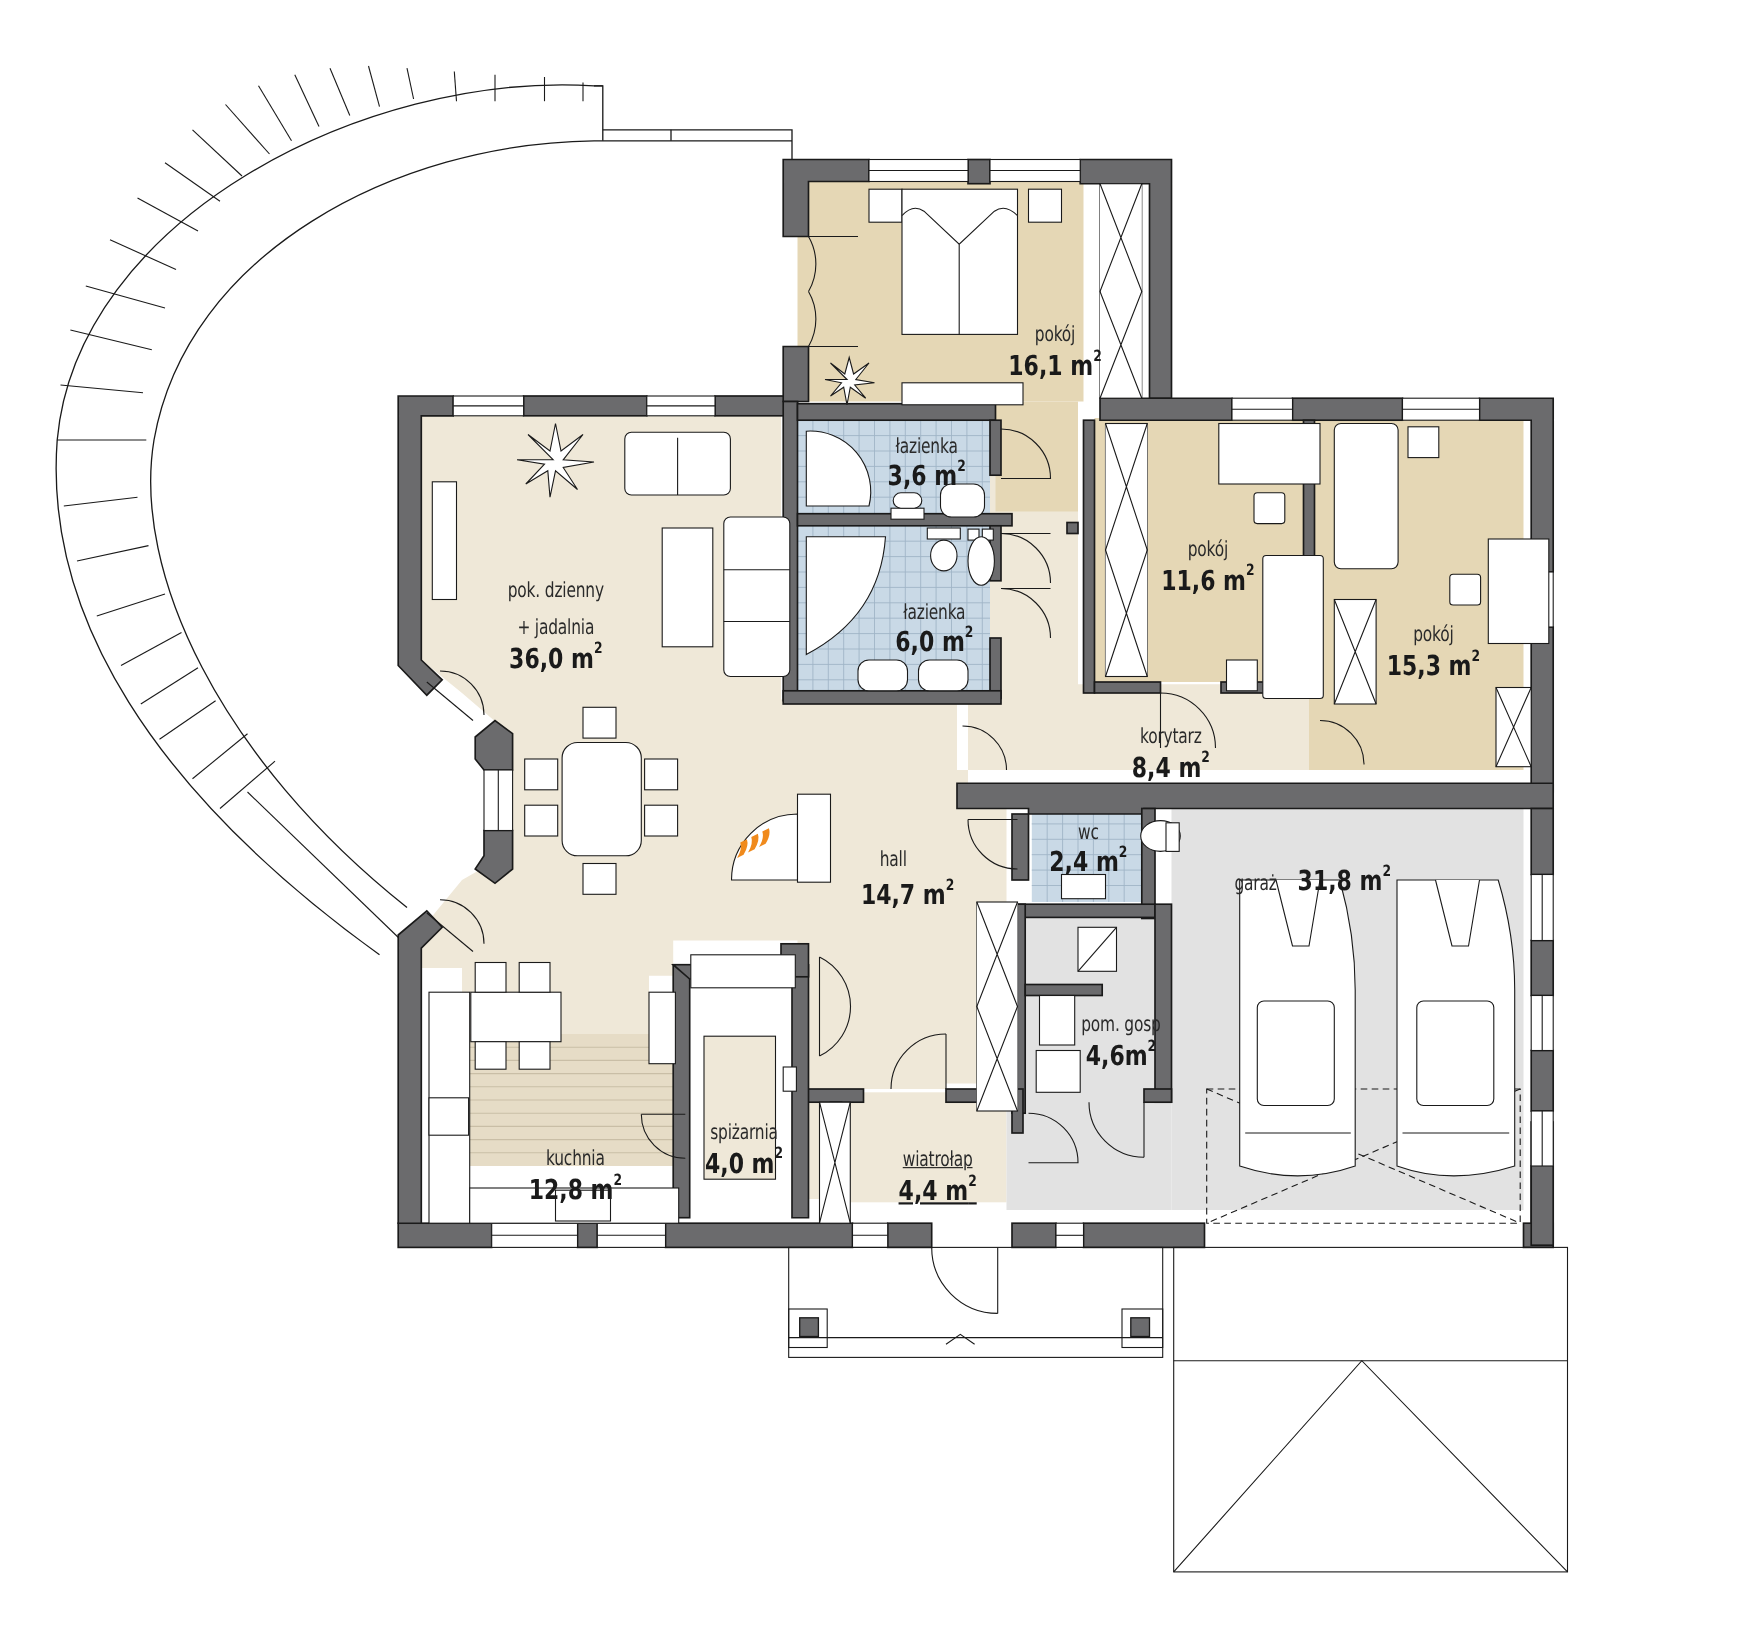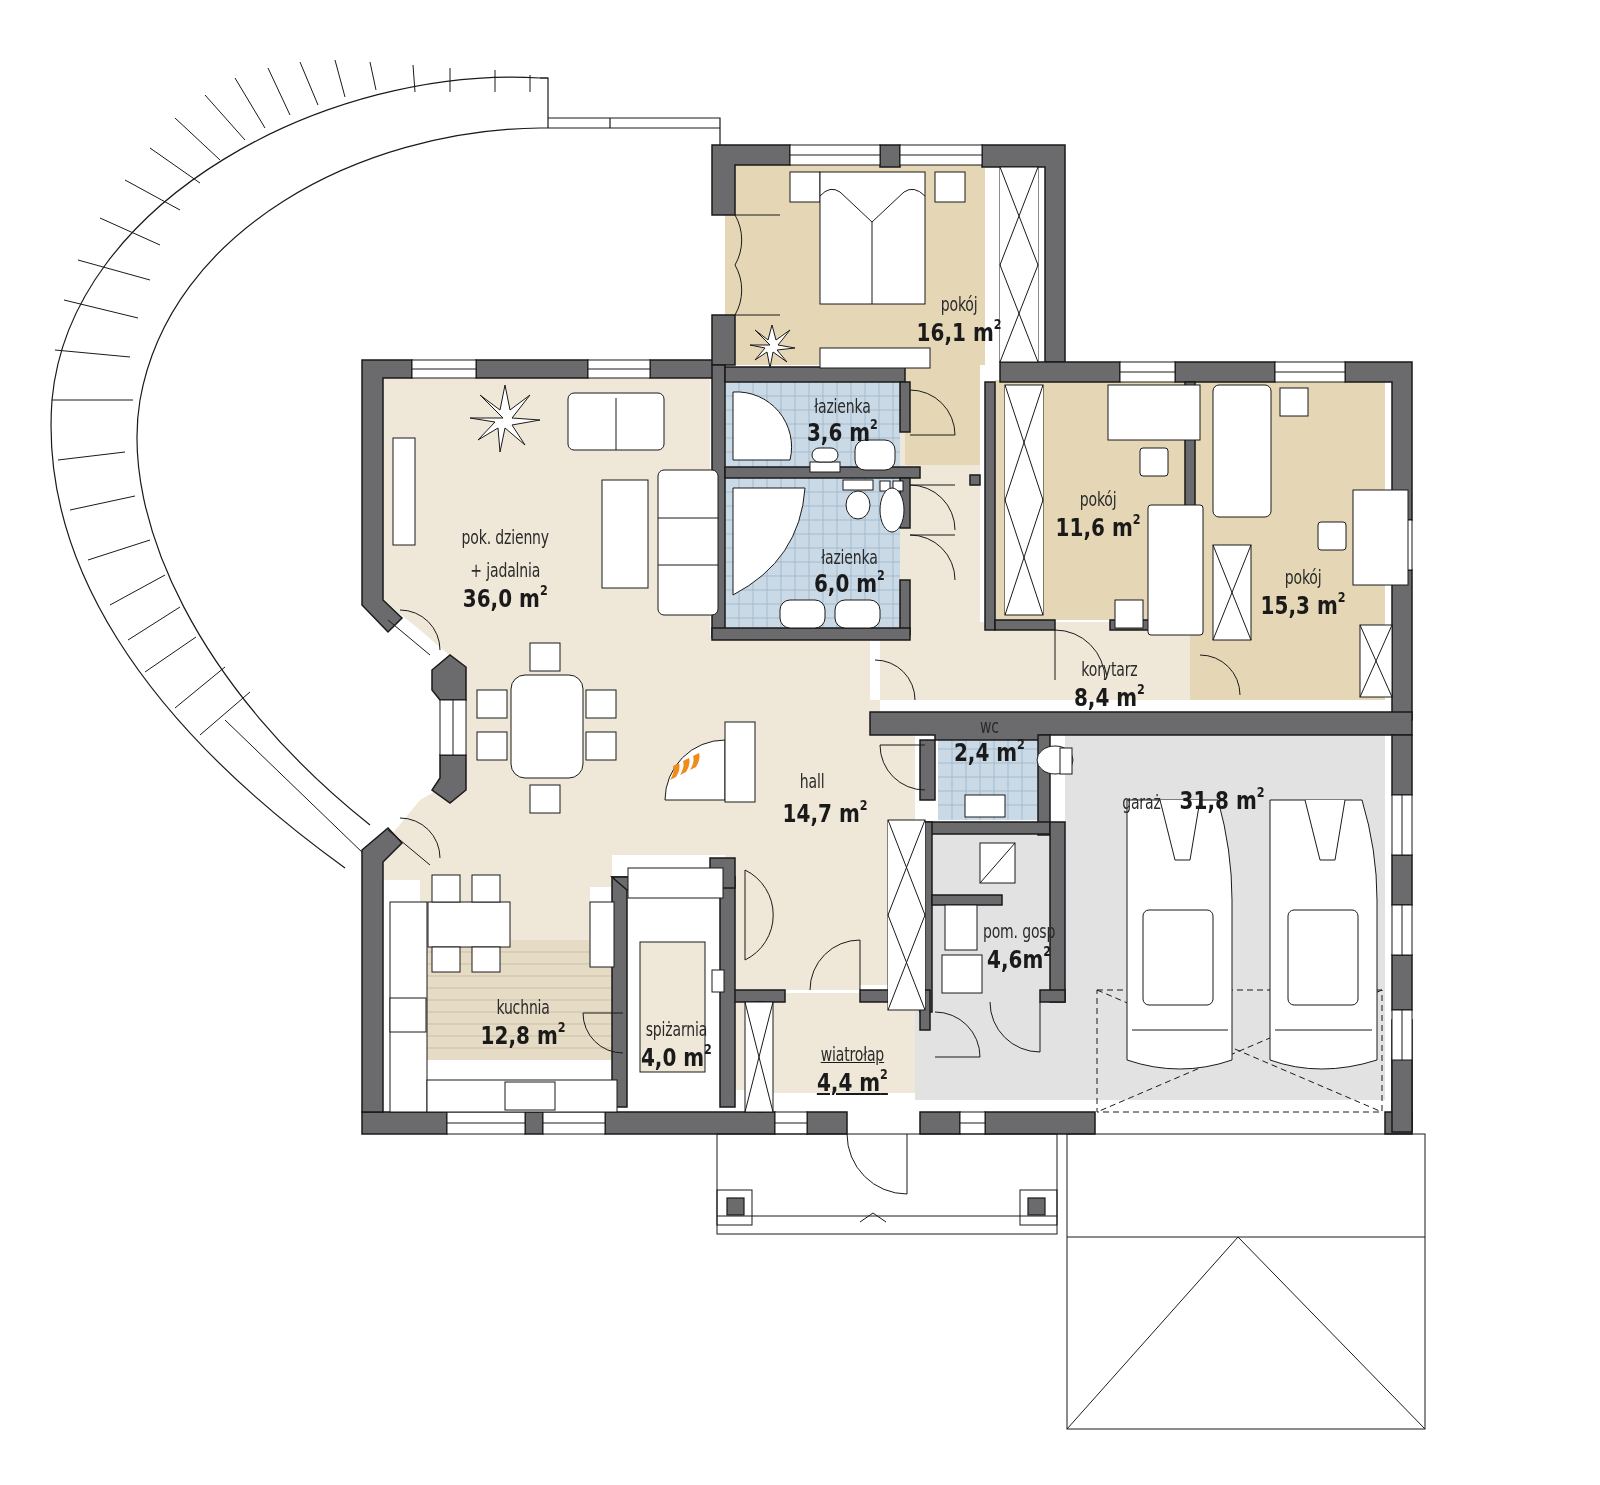--- a/index.html
+++ b/index.html
@@ -378,41 +378,41 @@
 </div>
 <div class="lbl" style="left:1250px;top:568px;">
   <span class="name">pokój</span>
   <span class="area"><span>15,3 m</span><sup>2</sup></span>
 </div>
 <div class="lbl" style="left:452px;top:528px;">
   <span class="name">pok. dzienny</span>
   <span class="name" style="margin-top:14px">+ jadalnia</span>
   <span class="area"><span>36,0 m</span><sup>2</sup></span>
 </div>
-<div class="lbl" style="left:1065px;top:660px;">
+<div class="lbl" style="left:1020px;top:660px;">
   <span class="name">korytarz</span>
   <span class="area"><span>8,4 m</span><sup>2</sup></span>
 </div>
-<div class="lbl" style="left:945px;top:717px;">
+<div class="lbl" style="left:945px;top:748px;">
   <span class="name">wc</span>
   <span class="area" style="margin-top:4px"><span>2,4 m</span><sup>2</sup></span>
 </div>
 <div class="lbl inline" style="left:1118px;top:788px;">
   <span class="name">garaż</span>
   <span class="area"><span>31,8  m</span><sup>2</sup></span>
 </div>
 <div class="lbl" style="left:772px;top:772px;">
   <span class="name" style="text-align:left;margin-left:20px">hall</span>
   <span class="area" style="margin-top:10px"><span>14,7 m</span><sup>2</sup></span>
 </div>
 <div class="lbl" style="left:975px;top:922px;">
   <span class="name">pom. gosp</span>
   <span class="area"><span>4,6m</span><sup>2</sup></span>
 </div>
-<div class="lbl" style="left:470px;top:998px;">
+<div class="lbl" style="left:470px;top:1044px;">
   <span class="name">kuchnia</span>
   <span class="area"><span>12,8 m</span><sup>2</sup></span>
 </div>
 <div class="lbl" style="left:632px;top:1010px;margin-top:10px;">
   <span class="name">spiżarnia</span>
   <span class="area"><span>4,0 m</span><sup>2</sup></span>
 </div>
 <div class="lbl" style="left:808px;top:1045px;text-decoration:underline;">
   <span class="name">wiatrołap</span>
   <span class="area"><span>4,4 m</span><sup>2</sup></span>

